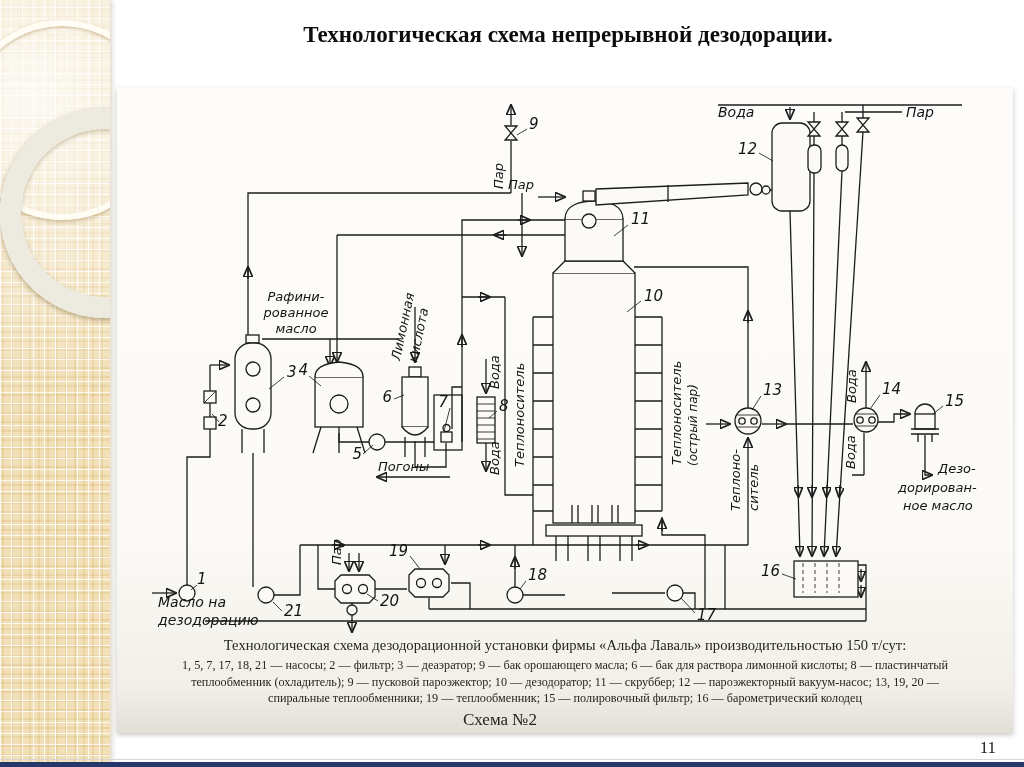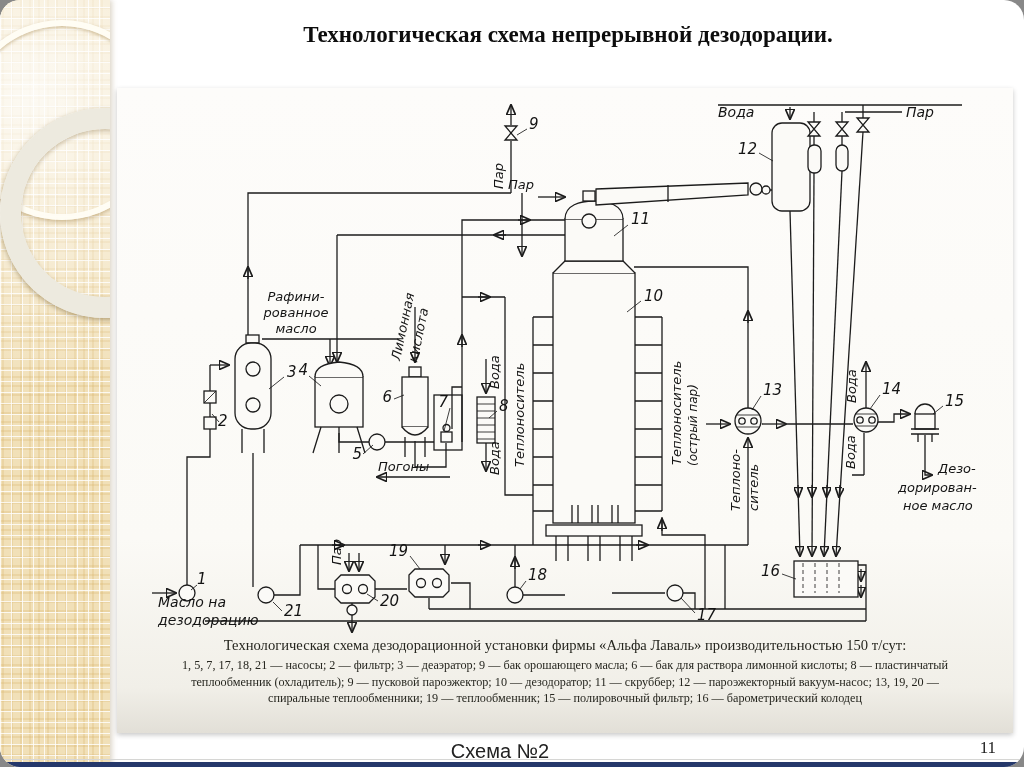--- a/index.html
+++ b/index.html
@@ -1,17 +1,17 @@
 <!DOCTYPE html>
 <html><head>
 <meta charset="utf-8">
 <style>
   html,body{margin:0;padding:0;background:#888;}
   .slide{position:relative;width:1024px;height:767px;background:#ffffff;overflow:hidden;
-         font-family:"Liberation Sans",sans-serif;border-radius:20px;}
+         font-family:"Liberation Sans",sans-serif;}
   
   .strip{position:absolute;left:0;top:0;width:110px;height:767px;overflow:hidden;
     background:
       radial-gradient(circle at 30% 12%, rgba(255,255,255,.85), rgba(255,255,255,0) 45%),
       repeating-linear-gradient(0deg, rgba(255,255,255,.8) 0 1px, rgba(255,255,255,0) 1px 11px),
       repeating-linear-gradient(90deg, rgba(255,255,255,.8) 0 1px, rgba(255,255,255,0) 1px 11px),
       repeating-linear-gradient(0deg, rgba(214,176,100,.25) 2px 4px, rgba(0,0,0,0) 4px 11px),
       repeating-linear-gradient(90deg, rgba(214,176,100,.25) 2px 4px, rgba(0,0,0,0) 4px 11px),
       #f1e0b8;
     box-shadow:2px 0 5px rgba(120,90,40,.25);}
@@ -32,22 +32,22 @@
   .caption .c2{font-size:12.2px;line-height:16.5px;margin:0 2px;}
   
   .d path,.d line,.d rect,.d circle,.d polyline,.d polygon{stroke:#1c1c1c;stroke-width:1.3;fill:none;}
   .d .fill{fill:#fbfaf7;}
   .d .thin{stroke-width:.85;}
   .d .dash{stroke-dasharray:4 3;}
   text.lbl{font:italic 13px "DejaVu Sans",sans-serif;fill:#141414;stroke:none;}
   text.lbl.big{font-size:14px;}
   text.lbl.sm{font-size:12px;}
   text.num{font:italic 15px "DejaVu Sans",sans-serif;fill:#141414;stroke:none;}
-  .footerbar{position:absolute;left:380px;top:740px;width:240px;text-align:center;
-    font-family:Liberation Sans, sans-serif;font-size:20px;color:#222;}
+  .footerbar{position:absolute;left:380px;top:710px;width:240px;text-align:center;
+    font-family:Liberation Serif, serif;font-size:17px;color:#222;}
   .pagenum{position:absolute;right:28px;top:738px;font-family:"Liberation Serif",serif;
     font-size:17px;color:#222;}
   .hairline{position:absolute;left:0;right:0;top:759px;height:1px;background:#d6d6d4;}
   .navybar{position:absolute;left:0;right:0;bottom:0;height:5px;background:#25386b;}
 </style>
 </head>
 <body>
 
 <div class="slide">
 

